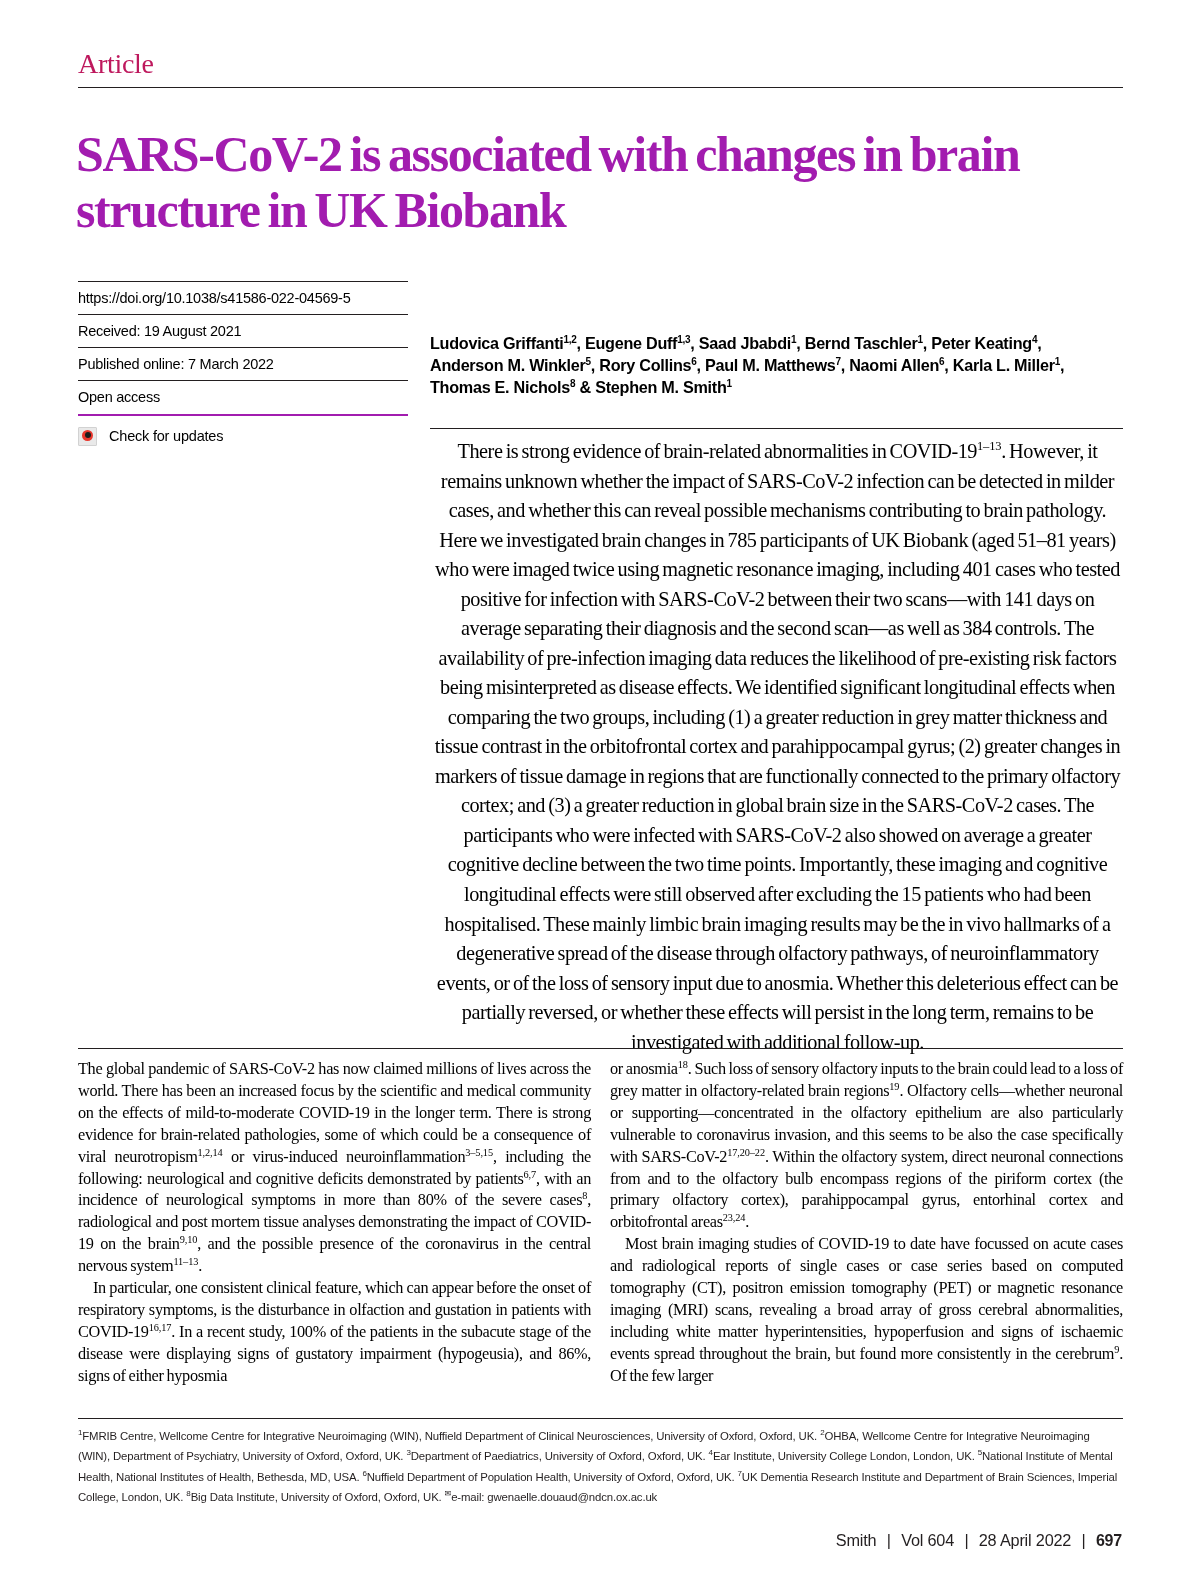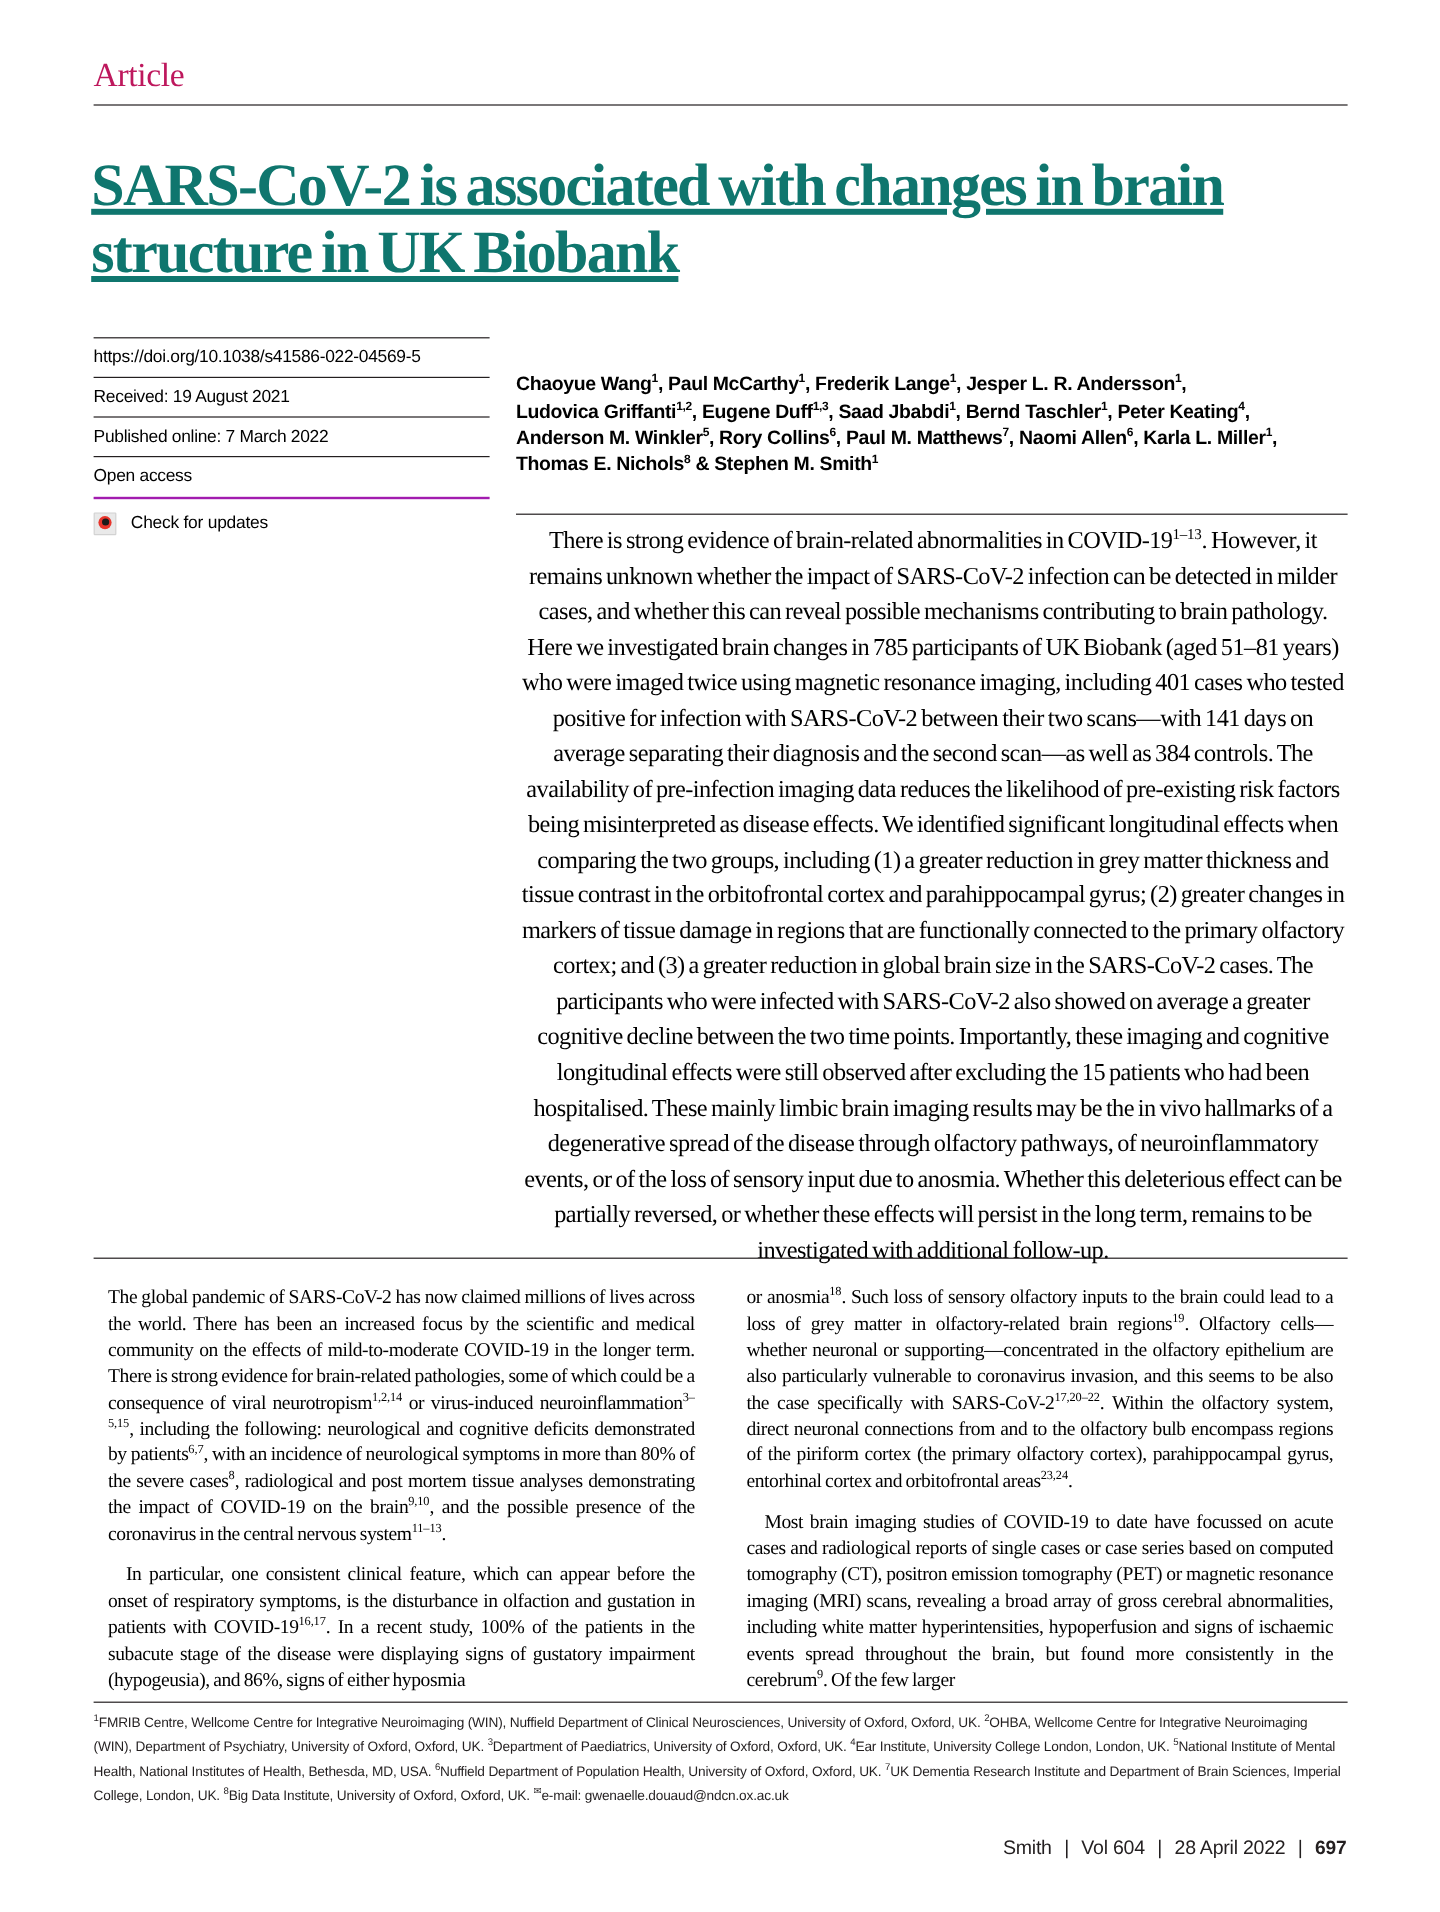--- a/index.html
+++ b/index.html
@@ -46,22 +46,21 @@
     position: absolute;
     left: 76px;
     top: 92px;
     width: 1000px;
     font-family: "Liberation Serif", serif;
     font-weight: bold;
     font-size: 50px;
     line-height: 1.13;
     letter-spacing: -1.4px;
     word-spacing: -3.2px;
-    color: #0f766e;
-    text-decoration: underline;
+    color: #a21caf;
   }
 
   
   .meta-col {
     position: absolute;
     left: 78px;
     top: 281px;
     width: 330px;
   }
   .meta-row {
@@ -178,21 +177,21 @@
     font-size: 16.3px;
     line-height: 1.345;
     letter-spacing: -0.33px;
     word-spacing: -0.85px;
     text-align: justify;
     color: #000;
     hyphens: none;
   }
   .body-col.left  { left: 78px; }
   .body-col.right { left: 610px; }
-  .body-col p { margin: 12px; }
+  .body-col p { margin: 0; }
   .body-col p + p { text-indent: 15px; }
   .body-col sup {
     font-size: 10.3px;
     vertical-align: super;
     line-height: 0;
     letter-spacing: -0.1px;
   }
 
   
   .affil-rule {
@@ -247,21 +246,21 @@
     <div class="meta-row">Published online: 7 March 2022</div>
     <div class="meta-row last">Open access</div>
     <div class="meta-updates">
       <span class="crossmark-icon"></span>
       <span>Check for updates</span>
     </div>
   </div>
 
   <div class="authors">
     <br>
-    <span>Chaoyue Wang<sup>1</sup>, Paul McCarthy<sup>1</sup>, Frederik Lange<sup>1</sup>, Jesper L. R. Andersson<sup>1</sup>,</span><br>
+    <br>
     <span>Ludovica Griffanti<sup>1,2</sup>, Eugene Duff<sup>1,3</sup>, Saad Jbabdi<sup>1</sup>, Bernd Taschler<sup>1</sup>, Peter Keating<sup>4</sup>,</span><br>
     <span>Anderson M. Winkler<sup>5</sup>, Rory Collins<sup>6</sup>, Paul M. Matthews<sup>7</sup>, Naomi Allen<sup>6</sup>, Karla L. Miller<sup>1</sup>,</span><br>
     <span>Thomas E. Nichols<sup>8</sup> &amp; Stephen M. Smith<sup>1</sup></span>
   </div>
 
   <div class="abstract-rule"></div>
   <div class="abstract">There is strong evidence of brain-related abnormalities in COVID-19<sup>1–13</sup>. However, it remains unknown whether the impact of SARS-CoV-2 infection can be detected in milder cases, and whether this can reveal possible mechanisms contributing to brain pathology. Here we investigated brain changes in 785 participants of UK Biobank (aged 51–81 years) who were imaged twice using magnetic resonance imaging, including 401 cases who tested positive for infection with SARS-CoV-2 between their two scans—with 141 days on average separating their diagnosis and the second scan—as well as 384 controls. The availability of pre-infection imaging data reduces the likelihood of pre-existing risk factors being misinterpreted as disease effects. We identified significant longitudinal effects when comparing the two groups, including (1) a greater reduction in grey matter thickness and tissue contrast in the orbitofrontal cortex and parahippocampal gyrus; (2) greater changes in markers of tissue damage in regions that are functionally connected to the primary olfactory cortex; and (3) a greater reduction in global brain size in the SARS-CoV-2 cases. The participants who were infected with SARS-CoV-2 also showed on average a greater cognitive decline between the two time points. Importantly, these imaging and cognitive longitudinal effects were still observed after excluding the 15 patients who had been hospitalised. These mainly limbic brain imaging results may be the in vivo hallmarks of a degenerative spread of the disease through olfactory pathways, of neuroinflammatory events, or of the loss of sensory input due to anosmia. Whether this deleterious effect can be partially reversed, or whether these effects will persist in the long term, remains to be investigated with additional follow-up.</div>
 
   <div class="body-rule"></div>
 

